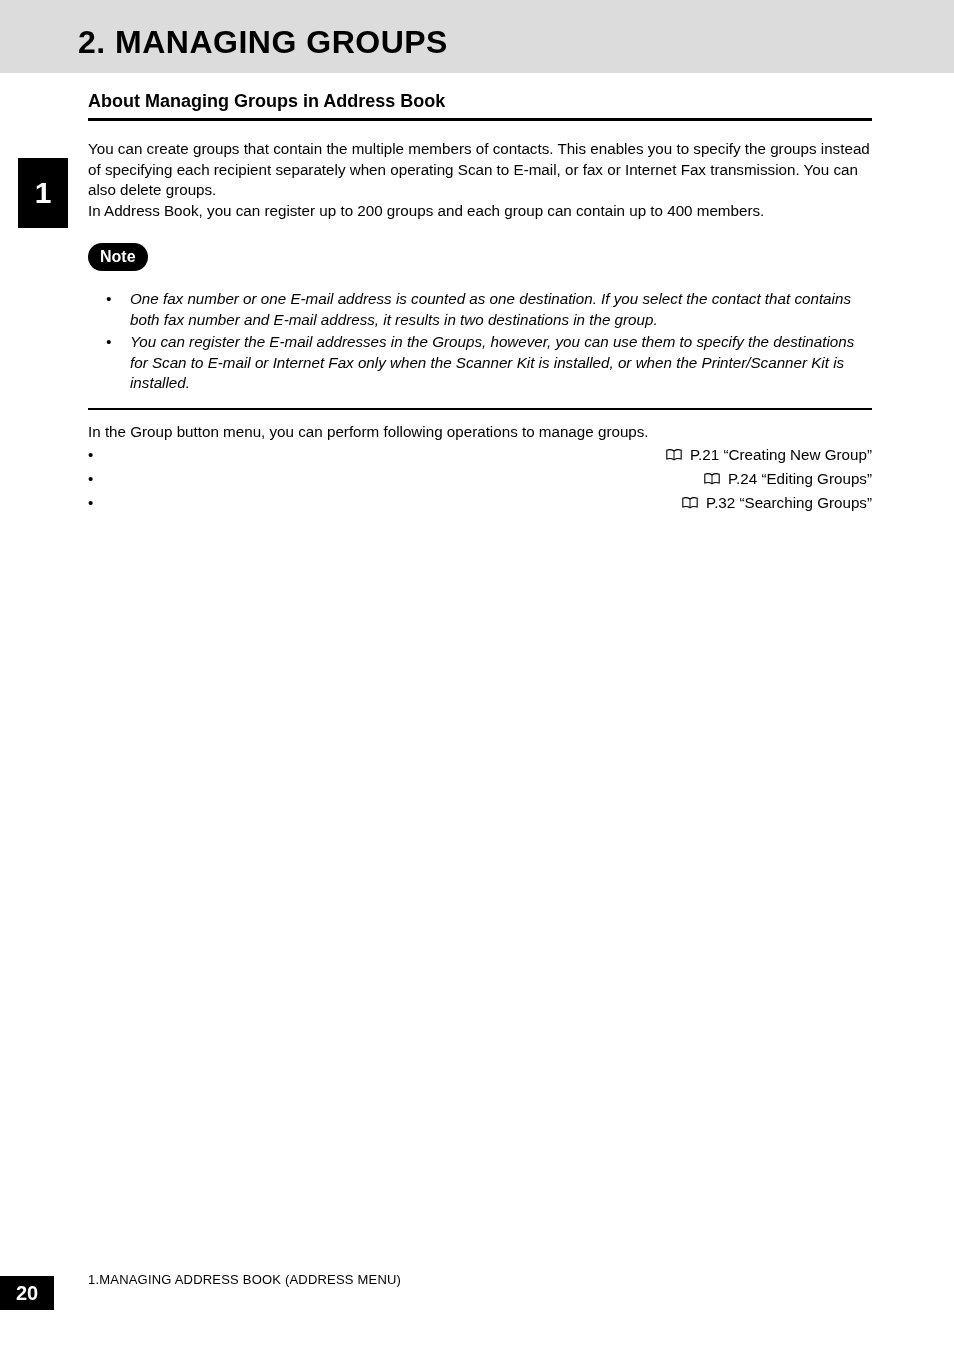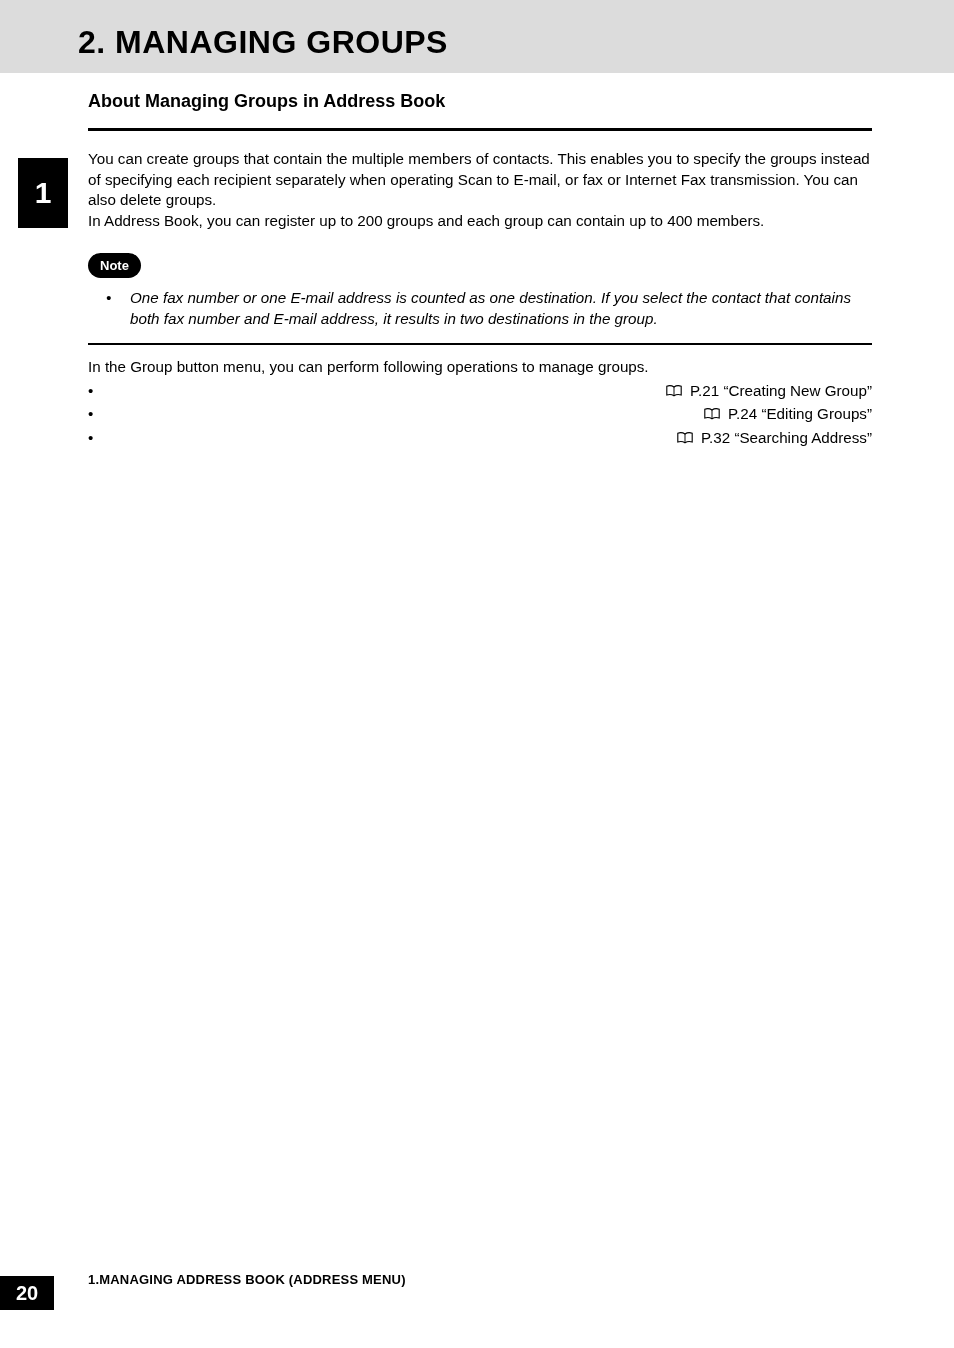--- a/index.html
+++ b/index.html
@@ -16,21 +16,21 @@
     letter-spacing: 0.5px;
   }
 
   .content {
     padding: 18px 82px 0 88px;
   }
 
   .sub-heading {
     font-size: 18px;
     font-weight: 700;
-    padding-bottom: 16px;
+    padding-bottom: 6px;
     border-bottom: 3px solid #000;
     margin-bottom: 18px;
   }
 
   .chapter-tab {
     position: absolute;
     left: 18px;
     top: 158px;
     width: 50px;
     height: 70px;
@@ -45,25 +45,25 @@
 
   .body-para {
     font-size: 15.2px;
     line-height: 1.35;
   }
 
   .note-label {
     display: inline-block;
     background: #000;
     color: #fff;
-    font-size: 13px;
+    font-size: 16px;
     font-weight: 700;
     padding: 5px 12px;
     border-radius: 14px;
-    margin: 22px 0 10px 0;
+    margin: 22px 0 18px 0;
   }
 
   ul.bulleted {
     list-style: none;
     padding-left: 18px;
     font-style: italic;
   }
   ul.bulleted > li {
     position: relative;
     font-size: 15.2px;
@@ -126,21 +126,20 @@
     font-weight: 700;
     display: flex;
     align-items: center;
     justify-content: center;
     margin-top: 28px;
   }
   .footer-text {
     font-size: 13px;
     margin-left: 34px;
     letter-spacing: 0.2px;
-    font-weight: bold;
   }
 </style>
 </head>
 <body>
 
 <div class="page">
 
   <div class="title-band">
     <h1>2. MANAGING GROUPS</h1>
   </div>
@@ -150,20 +149,21 @@
   <div class="content">
 
     <div class="sub-heading">About Managing Groups in Address Book</div>
 
     <p class="body-para">You can create groups that contain the multiple members of contacts. This enables you to specify the groups instead of specifying each recipient separately when operating Scan to E-mail, or fax or Internet Fax transmission. You can also delete groups.<br>In Address Book, you can register up to 200 groups and each group can contain up to 400 members.</p>
 
     <div class="note-label">Note</div>
 
     <ul class="bulleted">
       <li>One fax number or one E-mail address is counted as one destination.  If you select the contact that contains both fax number and E-mail address, it results in two destinations in the group.</li>
+      <li>You can register the E-mail addresses in the Groups, however, you can use them to specify the destinations for Scan to E-mail or Internet Fax only when the Scanner Kit is installed, or when the Printer/Scanner Kit is installed.</li>
     </ul>
 
     <hr class="section-rule">
 
     <p class="body-para">In the Group button menu, you can perform following operations to manage groups.</p>
 
     <ul class="ref-list">
       <li>
         <span class="book-icon">
           <svg viewBox="0 0 20 14">
@@ -182,21 +182,21 @@
         </span>
         <span>P.24 “Editing Groups”</span>
       </li>
       <li>
         <span class="book-icon">
           <svg viewBox="0 0 20 14">
               <path d="M1 1 C4 0 7 0 10 2 C13 0 16 0 19 1 L19 12 C16 11 13 11 10 13 C7 11 4 11 1 12 Z" fill="none" stroke="#000" stroke-width="1.4"></path>
               <line x1="10" y1="2" x2="10" y2="13" stroke="#000" stroke-width="1.2"></line>
             </svg>
         </span>
-        <span>P.32 “Searching Address”</span>
+        <span>P.32 “Searching Groups”</span>
       </li>
     </ul>
 
   </div>
 
   <div class="footer">
     <div class="footer-pagenum">20</div>
     <div class="footer-text">1.MANAGING ADDRESS BOOK (ADDRESS MENU)</div>
   </div>
 

